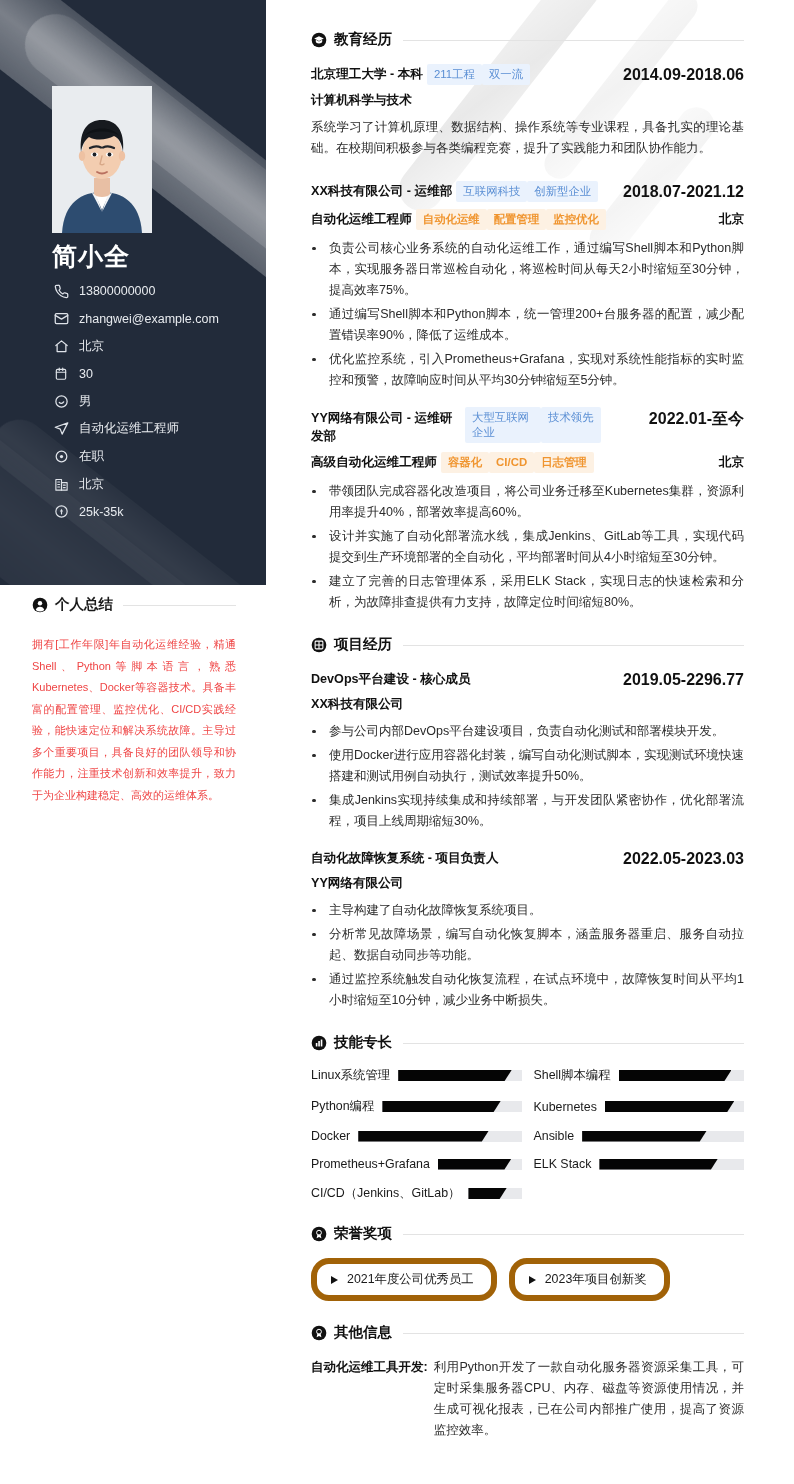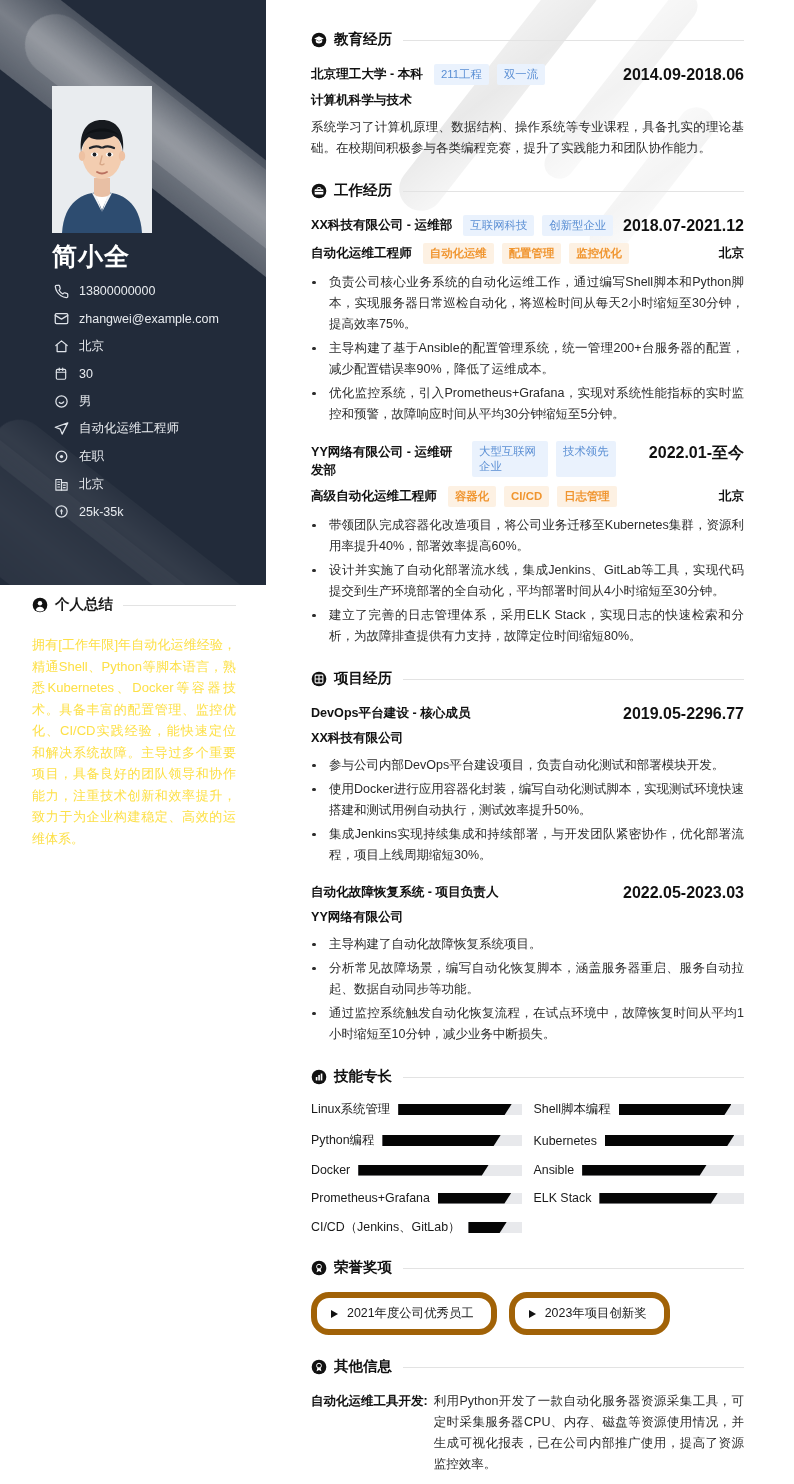--- a/index.html
+++ b/index.html
@@ -118,23 +118,23 @@
     white-space: nowrap;
   }
   .summary-rule {
     flex: 1;
     height: 1px;
     background: #e3e3e3;
     margin-left: 10px;
     margin-top: 2px;
   }
   .summary-body {
-    font-size: 13px;
+    font-size: 11px;
     line-height: 21.5px;
-    color: #fde047;
+    color: #ef4444;
     text-align: justify;
   }
 
   
   .main {
     position: relative;
     flex: 1 1 auto;
     padding: 30px 50px 0 45px;
     overflow: hidden;
   }
@@ -182,22 +182,22 @@
   .org {
     font-size: 12.6px;
     font-weight: 700;
     color: #111;
     white-space: nowrap;
     padding-top: 2px;
   }
   .org.wrapnarrow { white-space: normal; max-width: 150px; line-height: 18px; }
   .tags {
     display: flex;
-    gap: 8px;
-    margin-left: 11px;
+    gap: 0;
+    margin-left: 4px;
     flex: 1 1 auto;
     flex-wrap: wrap;
   }
   .tag {
     font-size: 11.4px;
     padding: 3px 7px;
     border-radius: 2px;
     white-space: normal;
     line-height: 15px;
   }
@@ -520,32 +520,20 @@
               <span class="tag blue">双一流</span>
             </span>
             <span class="date">2014.09-2018.06</span>
           </div>
           <div class="sub">计算机科学与技术</div>
           <div class="desc">系统学习了计算机原理、数据结构、操作系统等专业课程，具备扎实的理论基础。在校期间积极参与各类编程竞赛，提升了实践能力和团队协作能力。</div>
         </div>
       </section>
 
       <section class="sec">
-        <div class="sec-head">
-          <span class="sicon">
-            <svg width="16" height="16" viewBox="0 0 24 24">
-                <circle cx="12" cy="12" r="11" fill="#111"></circle>
-                <rect x="5.5" y="9.2" width="13" height="8" rx="1.1" fill="#fff"></rect>
-                <path d="M9.4 9.2V8c0-.7.5-1.2 1.2-1.2h2.8c.7 0 1.2.5 1.2 1.2v1.2" stroke="#fff" stroke-width="1.5" fill="none"></path>
-                <rect x="5.5" y="12.2" width="13" height="1.3" fill="#111"></rect>
-              </svg>
-          </span>
-          <span class="sec-title">工作经历</span>
-          <span class="sec-rule"></span>
-        </div>
 
         <div class="entry">
           <div class="line-1">
             <span class="org">XX科技有限公司 - 运维部</span>
             <span class="tags">
               <span class="tag blue">互联网科技</span>
               <span class="tag blue">创新型企业</span>
             </span>
             <span class="date">2018.07-2021.12</span>
           </div>
@@ -553,21 +541,21 @@
             <span class="role">自动化运维工程师</span>
             <span class="tags">
               <span class="tag orange">自动化运维</span>
               <span class="tag orange">配置管理</span>
               <span class="tag orange">监控优化</span>
             </span>
             <span class="loc">北京</span>
           </div>
           <ul class="bullets">
             <li>负责公司核心业务系统的自动化运维工作，通过编写Shell脚本和Python脚本，实现服务器日常巡检自动化，将巡检时间从每天2小时缩短至30分钟，提高效率75%。</li>
-            <li>主导构建了基于Ansible的配置管理系统，统一管理200+台服务器的配置，减少配置错误率90%，降低了运维成本。</li>
+            <li>通过编写Shell脚本和Python脚本，统一管理200+台服务器的配置，减少配置错误率90%，降低了运维成本。</li>
             <li>优化监控系统，引入Prometheus+Grafana，实现对系统性能指标的实时监控和预警，故障响应时间从平均30分钟缩短至5分钟。</li>
           </ul>
         </div>
 
         <div class="entry">
           <div class="line-1">
             <span class="org wrapnarrow">YY网络有限公司 - 运维研发部</span>
             <span class="tags">
               <span class="tag blue narrow">大型互联网企业</span>
               <span class="tag blue narrow">技术领先</span>

